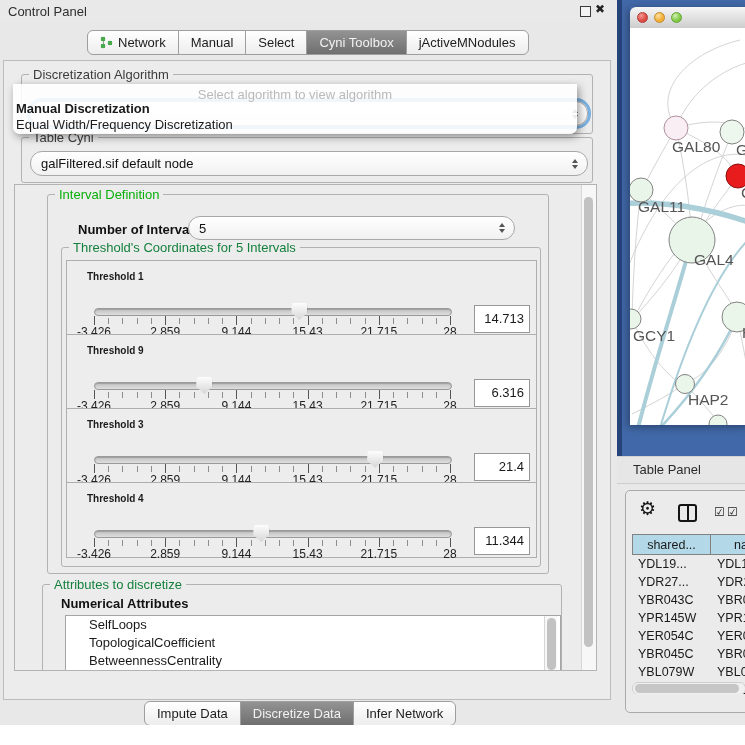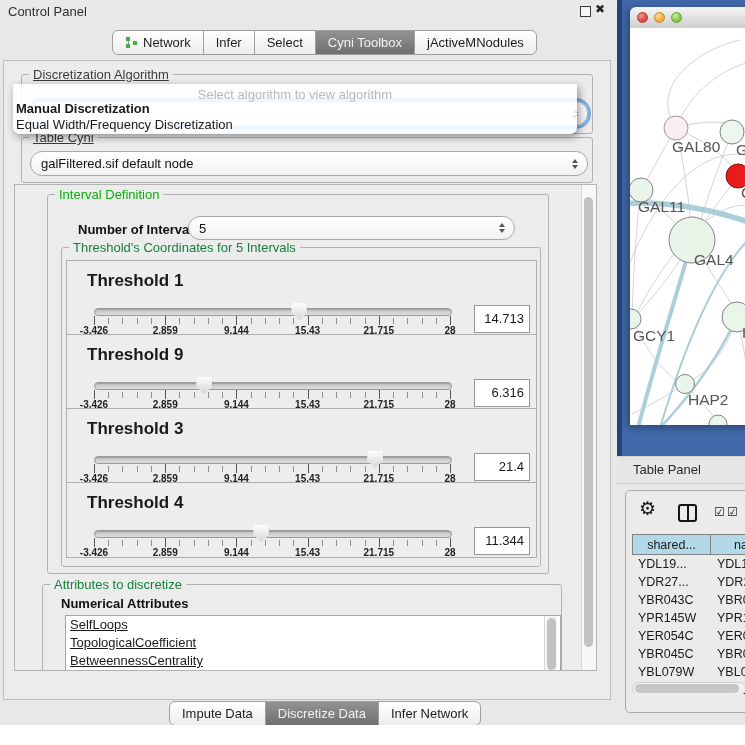--- a/index.html
+++ b/index.html
@@ -12,35 +12,35 @@
   #panel-title{left:8px;top:4px;font-size:13px;color:#2e2e2e;}
   #float-btn{left:580px;top:6px;width:9px;height:9px;border:1.5px solid #3a3a3a;background:#f4f4f4;}
   #close-btn{left:595px;top:2px;font-size:12px;font-weight:bold;color:#222;}
 
   .segrow{display:flex;height:25px;}
   #top-tabs{left:87px;top:30px;}
   #bottom-tabs{left:144px;top:701px;}
   .seg{display:flex;align-items:center;gap:5px;padding:0 12px;line-height:24px;font-size:13px;
        background:linear-gradient(#ffffff,#ededed);border:1px solid #9e9e9e;color:#1c1c1c;white-space:nowrap;}
   .seg+.seg{margin-left:-1px;}
-  .seg:first-child{border-radius:6px 0 0 6px;margin-left:25px;}
+  .seg:first-child{border-radius:6px 0 0 6px;}
   .seg:last-child{border-radius:0 6px 6px 0;}
   .seg.sel{background:linear-gradient(#939393,#6f6f6f);color:#f2f2f2;}
   .net-icon{display:inline-block;width:13px;height:13px;
     background:
       radial-gradient(circle at 3px 3px,#49a94d 2.2px,transparent 2.6px),
       radial-gradient(circle at 3px 10px,#49a94d 2.2px,transparent 2.6px),
       radial-gradient(circle at 10px 7px,#49a94d 2.2px,transparent 2.6px),
       linear-gradient(#9a9a9a,#9a9a9a) 2.6px 3px/1px 7px no-repeat;}
 
   #content-panel{left:3px;top:60px;width:606px;height:638px;border:1px solid #bcbcbc;background:#ececec;}
 
   .groupbox{position:absolute;border:1px solid #b2b2b2;border-radius:3px;}
   .grouplab{position:absolute;top:-8px;left:7px;background:#ececec;padding:0 4px;font-size:13px;}
-  .lab-gray{color:#3c3c3c;text-decoration:underline;}
+  .lab-gray{color:#3c3c3c;}
   .lab-green{color:#0ab00a;}
   .lab-blue{color:#15803d;}
 
   
   .combo{position:absolute;background:linear-gradient(#ffffff,#f1f1f1);border:1px solid #a8a8a8;
          border-radius:12px;display:flex;align-items:center;padding:0 10px;font-size:13px;color:#111;}
   .stepper{position:absolute;right:9px;top:50%;transform:translateY(-50%);display:flex;flex-direction:column;gap:2px;}
   .stepper i{display:block;width:0;height:0;border-left:3.5px solid transparent;border-right:3.5px solid transparent;}
   .stepper .up{border-bottom:4.5px solid #555;}
   .stepper .dn{border-top:4.5px solid #555;}
@@ -56,36 +56,36 @@
   #viewport{left:10px;top:123px;width:581px;height:485px;border:1px solid #b3b3b3;background:#ececec;overflow:hidden;}
   .vscroll{position:absolute;background:#f7f7f7;border-left:1px solid #d6d6d6;}
   .vthumb{position:absolute;left:2px;width:9px;background:#c2c2c2;border-radius:5px;}
   .hscroll{position:absolute;background:#f0f0f0;border:1px solid #cfcfcf;border-radius:6px;}
   .hthumb{position:absolute;top:1px;height:9px;background:#c6c6c6;border-radius:5px;}
 
   .boldlab{font-weight:bold;font-size:13px;color:#111;}
 
   
   .tpanel{position:absolute;left:4px;width:469px;height:74px;border:1px solid #aeaeae;background:#ededed;}
-  .tlabel{position:absolute;left:20px;top:10px;font-weight:bold;font-size:17px;}
+  .tlabel{position:absolute;left:20px;top:10px;font-weight:bold;font-size:10px;}
   .track{position:absolute;left:27px;top:47px;width:356px;height:6px;border:1px solid #9a9a9a;border-radius:4px;
          background:linear-gradient(#c0c0c0,#dedede);box-shadow:inset 0 1px 1px rgba(0,0,0,.18);}
   .thumb{position:absolute;top:42px;width:16px;height:17px;background:linear-gradient(#fdfdfd,#d6d6d6);
          clip-path:polygon(8% 0,92% 0,100% 20%,100% 58%,50% 100%,0 58%,0 20%);
          filter:drop-shadow(0 0 1px #808080);}
   .ticks{position:absolute;left:27px;top:57px;width:357px;height:6px;
          background:repeating-linear-gradient(90deg,#8d8d8d 0 1px,transparent 1px 14.24px);}
   .majortick{position:absolute;top:55px;width:1px;height:9px;background:#555;}
-  .ticklab{position:absolute;top:64px;width:48px;text-align:center;font-size:10px;font-weight:bold;color:#222;}
+  .ticklab{position:absolute;top:64px;width:48px;text-align:center;font-size:12px;font-weight:normal;color:#222;}
   .tval{position:absolute;left:407px;top:44px;width:49px;height:26px;background:#fff;border:1px solid #979797;
         font-size:13px;text-align:right;padding-right:5px;line-height:26px;}
 
   
   #attr-list{position:absolute;left:22px;top:30px;width:494px;height:62px;background:#fff;border:1px solid #a5a5a5;overflow:hidden;}
-  .attr-item{padding-left:4px;line-height:18px;font-size:13px;white-space:nowrap;text-decoration:underline;}
+  .attr-item{padding-left:23px;line-height:18px;font-size:13px;white-space:nowrap;}
 
   #apply-btn{left:271px;top:670px;width:60px;height:22px;background:linear-gradient(#fefefe,#e9e9e9);
       border:1px solid #9f9f9f;border-radius:6px;text-align:center;line-height:21px;font-size:13px;}
 
   
   #desktop{left:617px;top:0;width:128px;height:456px;background:#4168a8;border-left:5px solid #26437a;box-sizing:border-box;}
   #netwin{left:630px;top:7px;width:120px;height:418px;box-shadow:-2px 2px 8px rgba(0,0,0,.35);}
   #net-titlebar{position:absolute;left:0;top:0;width:100%;height:21px;background:linear-gradient(#f6f6f6,#cdcdcd);
       border-bottom:1px solid #979797;border-radius:6px 0 0 0;}
   .light{position:absolute;top:5px;width:11px;height:11px;border-radius:50%;}
@@ -120,21 +120,21 @@
     <div class="abs" id="float-btn"></div>
     <div class="abs" id="close-btn">✖</div>
   </div>
 
   <div class="abs segrow" id="top-tabs">
       <div class="seg">
         <span class="net-icon"></span>
         <span>Network</span>
       </div>
       <div class="seg">
-        <span>Infer</span>
+        <span>Manual</span>
       </div>
       <div class="seg">
         <span>Select</span>
       </div>
       <div class="seg sel">
         <span>Cyni Toolbox</span>
       </div>
       <div class="seg">
         <span>jActiveMNodules</span>
       </div>

